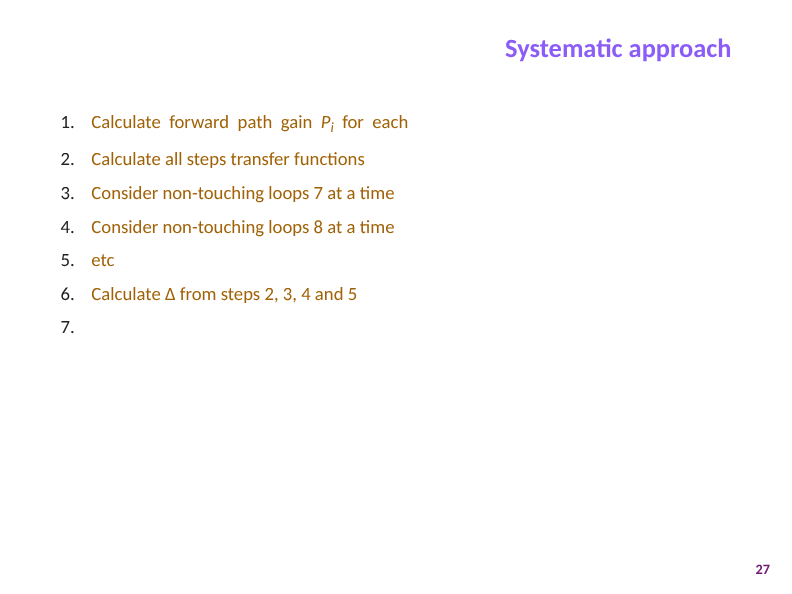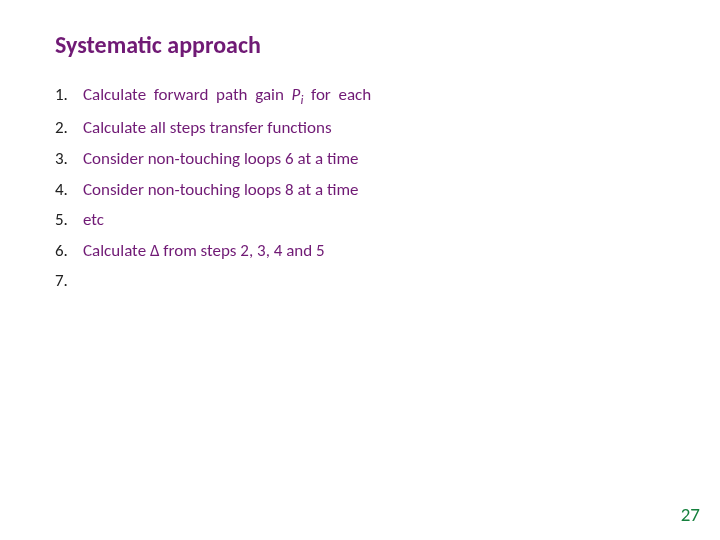--- a/index.html
+++ b/index.html
@@ -21,25 +21,25 @@
 
     .slide-container {
       width: 720px;
       height: 540px;
       padding: 30px 55px 30px 55px;
       display: flex;
       flex-direction: column;
     }
 
     .slide-title {
-      text-align: left;
+      text-align: right;
       font-size: 24px;
       font-weight: bold;
-      margin-bottom: 24px;
-      color: #701a75;
+      margin-bottom: 40px;
+      color: #8b5cf6;
     }
 
     .content-list {
       list-style: none;
       display: flex;
       flex-direction: column;
       gap: 6px;
     }
 
     .list-item {
@@ -51,35 +51,36 @@
 
     .item-number {
       min-width: 28px;
       font-size: 17px;
       color: #222;
       flex-shrink: 0;
     }
 
     .item-text {
       font-size: 17px;
-      color: #701a75;
+      color: #a16207;
       flex: 1;
     }
 
     .two-line {
       display: flex;
       flex-direction: column;
     }
 
     .page-number {
       position: absolute;
       bottom: 14px;
       right: 20px;
-      font-size: 19px;
-      color: #15803d;
+      font-size: 13px;
+      color: #701a75;
+      font-weight: bold;
     }
 
     
     .justified {
       text-align: justify;
     }
   </style>
 </head>
 <body>
 
@@ -98,21 +99,21 @@
       </span>
     </li>
 
     <li class="list-item">
       <span class="item-number">2.</span>
       <span class="item-text">Calculate all steps transfer functions</span>
     </li>
 
     <li class="list-item">
       <span class="item-number">3.</span>
-      <span class="item-text">Consider non-touching loops 6 at a time</span>
+      <span class="item-text">Consider non-touching loops 7 at a time</span>
     </li>
 
     <li class="list-item">
       <span class="item-number">4.</span>
       <span class="item-text">Consider non-touching loops 8 at a time</span>
     </li>
 
     <li class="list-item">
       <span class="item-number">5.</span>
       <span class="item-text">etc</span>

